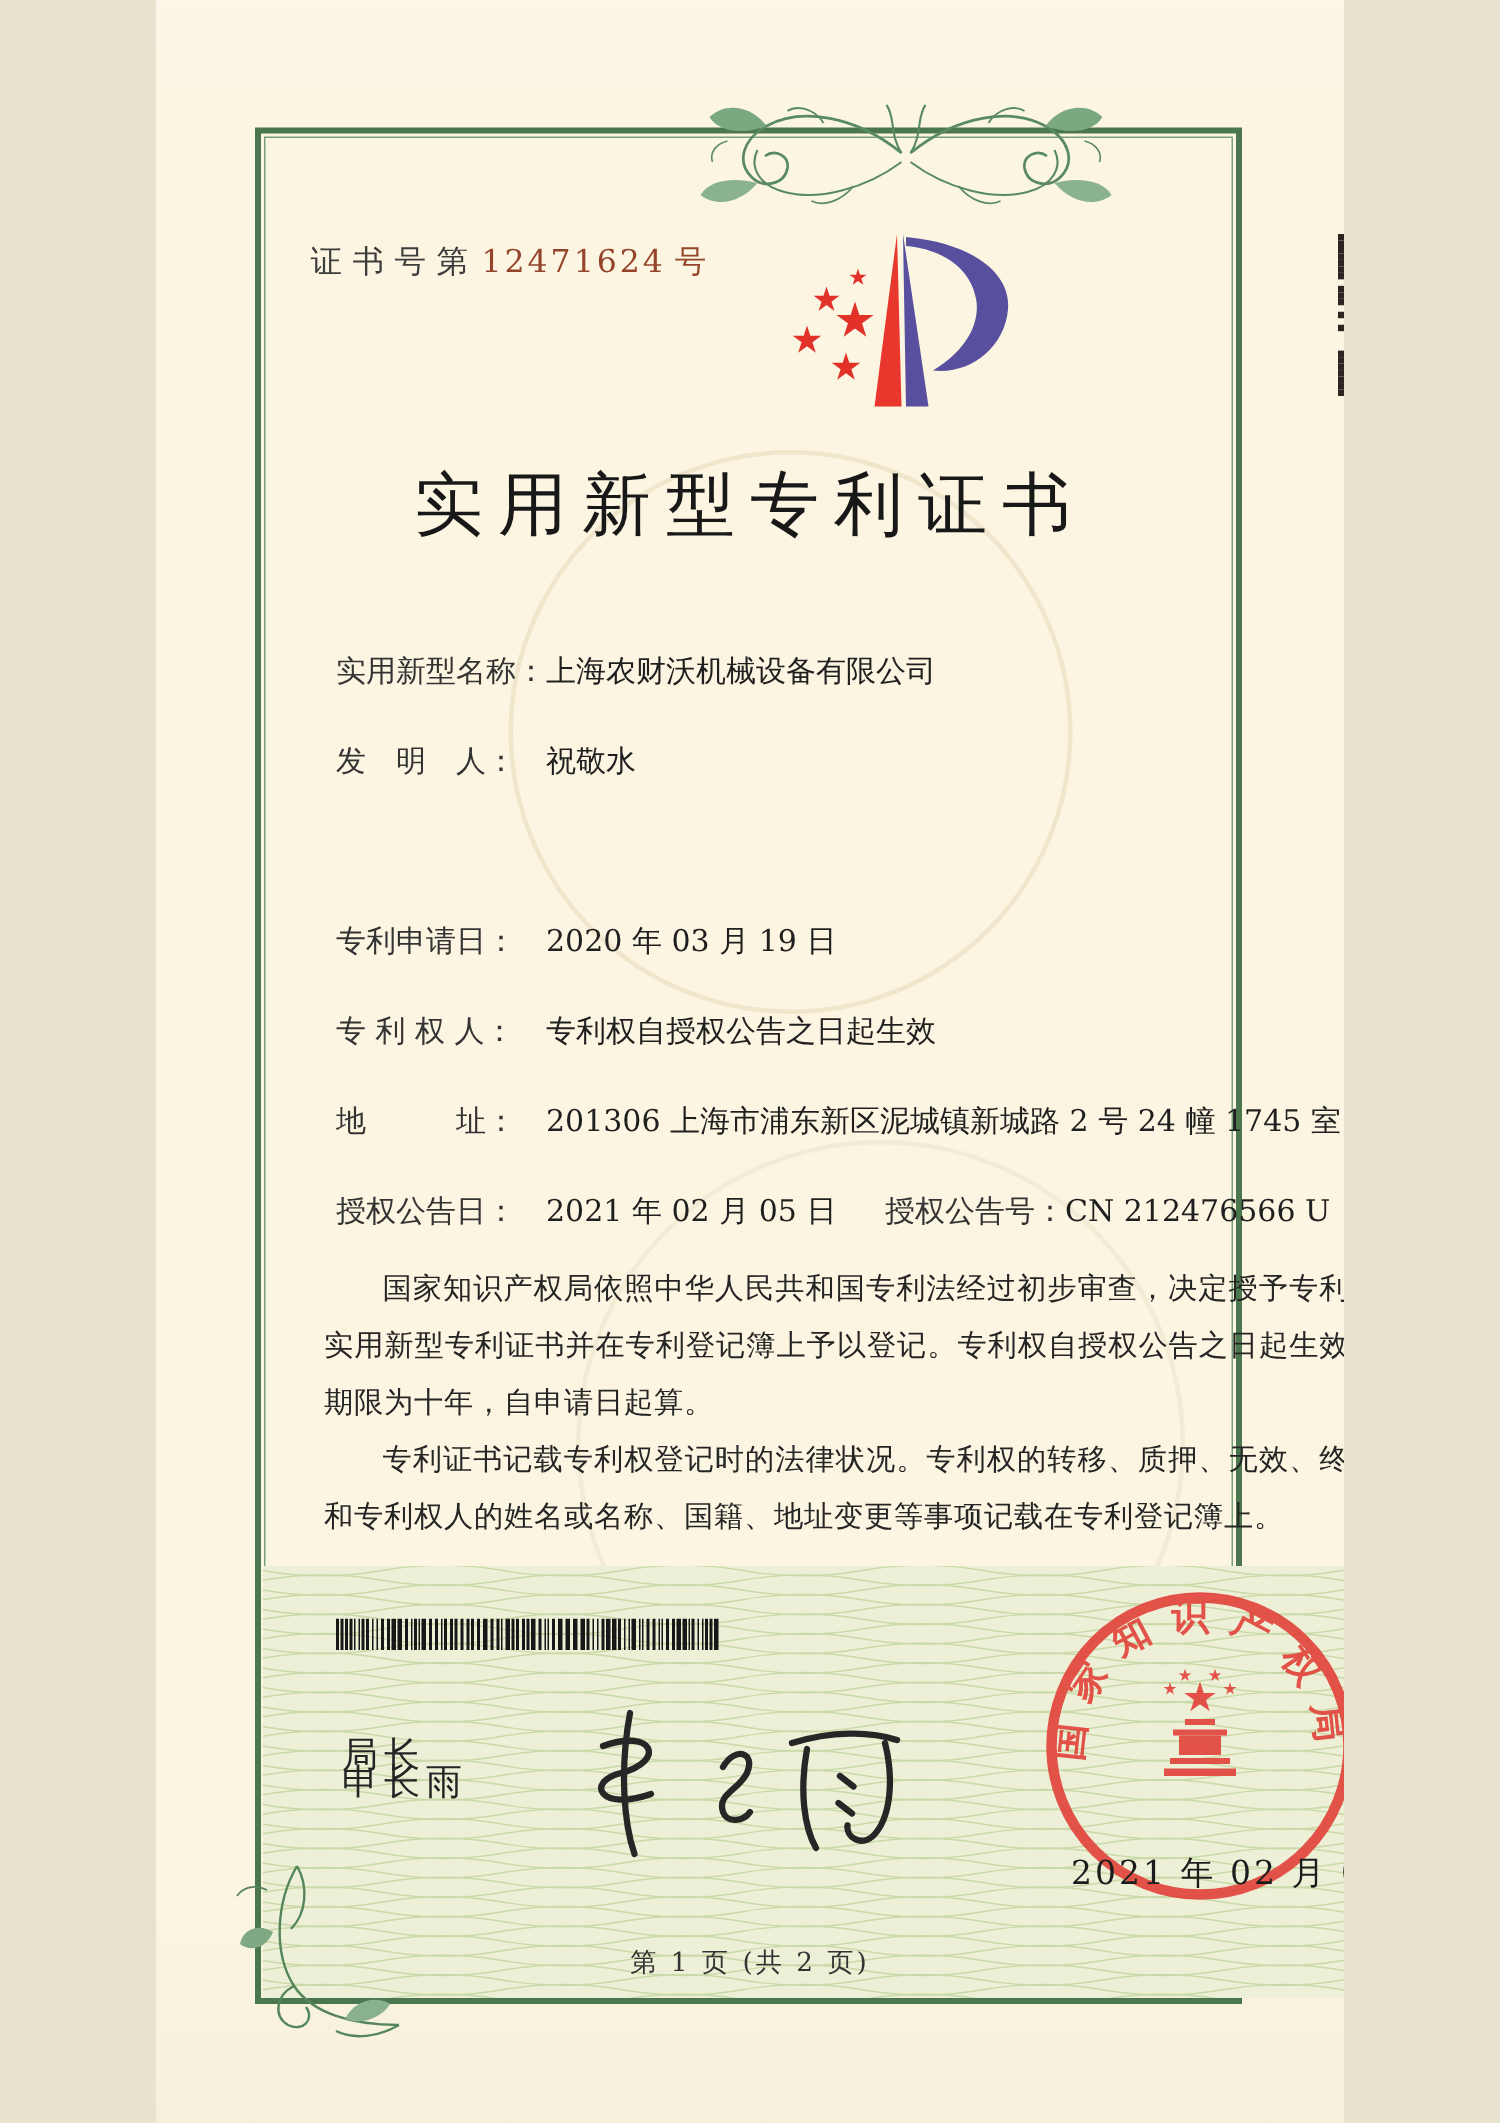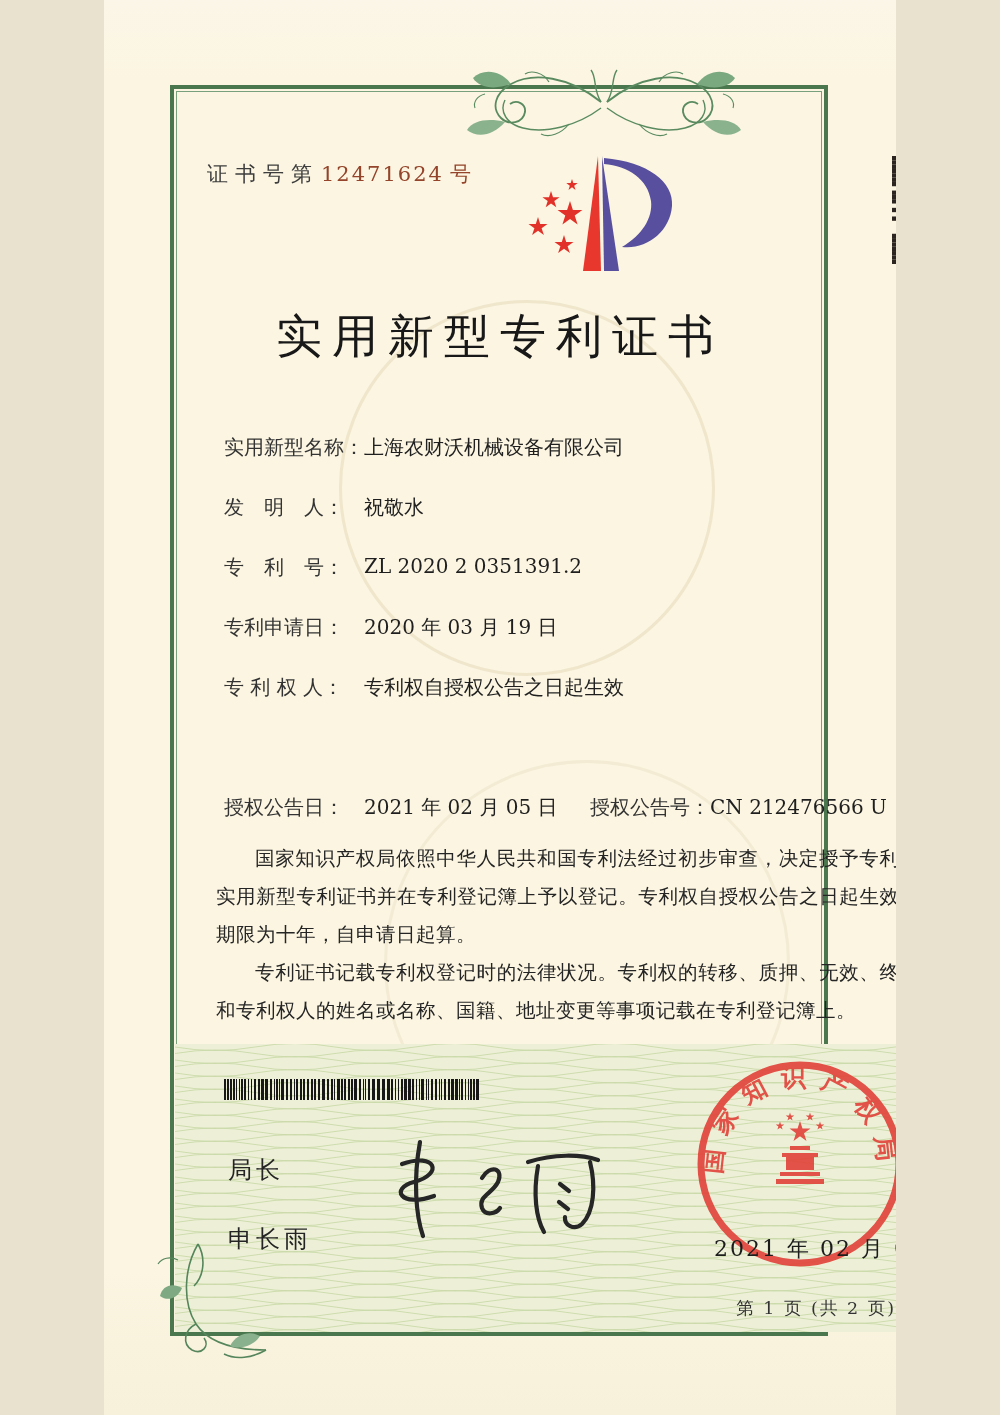--- a/index.html
+++ b/index.html
@@ -29,21 +29,21 @@
   .body-text{position:absolute;left:112px;top:840px;width:764px;font-size:19.5px;line-height:38px;color:#252525;letter-spacing:.5px;text-align:justify;}
   .body-text p{margin:0;text-indent:2em;}
   
   .band{position:absolute;left:71px;top:1044px;width:858px;height:288px;z-index:1;}
   .corner-fl{position:absolute;z-index:2;}
   .barcode{position:absolute;left:120px;top:1079px;z-index:3;}
   .officer{position:absolute;left:124px;z-index:3;font-family:Liberation Sans, sans-serif;font-size:24px;font-weight:500;color:#242424;letter-spacing:4px;}
   .signature{position:absolute;left:282px;top:1128px;z-index:3;}
   .seal{position:absolute;left:590px;top:1058px;z-index:4;opacity:.92;}
   .seal-date{position:absolute;left:610px;top:1234px;z-index:5;font-size:22px;color:#1c1c1c;letter-spacing:2px;white-space:nowrap;}
-  .page-num{position:absolute;left:0;right:0;top:1296px;text-align:right;z-index:3;font-size:17.5px;color:#333;letter-spacing:2px;}
+  .page-num{position:absolute;left:0;right:0;top:1296px;text-align:center;z-index:3;font-size:17.5px;color:#333;letter-spacing:2px;}
   .back-note{position:absolute;left:0;right:0;top:1356px;text-align:center;font-size:20px;color:#2e2e2e;letter-spacing:4px;}
   .orn-top{position:absolute;left:345px;top:60px;z-index:2;}
 </style>
 </head>
 <body>
 
 <div id="page">
 
   <div class="wm" style="left:235px;top:300px;width:370px;height:370px;"></div>
   <div class="wm" style="left:280px;top:760px;width:400px;height:400px;border-color:rgba(208,192,152,.18);"></div>
@@ -401,28 +401,28 @@
   </svg>
 
   <div class="title">实用新型专利证书</div>
 
   <div class="field" style="top:434px">
     <span class="lab">实用新型名称：</span><span class="val">上海农财沃机械设备有限公司</span>
   </div>
   <div class="field" style="top:494px">
     <span class="lab">发　明　人：</span><span class="val">祝敬水</span>
   </div>
-  <div class="field" style="top:554px">
-    <span class="lab">专　利　号：</span><span class="val">ZL 2020 2 0351391.2</span>
-  </div>
   <div class="field" style="top:614px">
     <span class="lab">专利申请日：</span><span class="val">2020 年 03 月 19 日</span>
   </div>
   <div class="field" style="top:674px">
     <span class="lab">专 利 权 人：</span><span class="val">专利权自授权公告之日起生效</span>
+  </div>
+  <div class="field" style="top:734px">
+    <span class="lab">地　　　址：</span><span class="val">201306 上海市浦东新区泥城镇新城路 2 号 24 幢 1745 室</span>
   </div>
   <div class="field" style="top:794px">
     <span class="lab">授权公告日：</span><span class="val">2021 年 02 月 05 日</span>
     <span class="grant2">
       <span style="color:#333;text-align:right;">授权公告号：</span><span class="val">CN 212476566 U</span>
     </span>
   </div>
 
   <div class="body-text">
     <p>国家知识产权局依照中华人民共和国专利法经过初步审查，决定授予专利权，颁发实用新型专利证书并在专利登记簿上予以登记。专利权自授权公告之日起生效。专利权期限为十年，自申请日起算。</p>
@@ -568,21 +568,21 @@
         <rect x="237" y="0" width="2" height="21"></rect>
         <rect x="241" y="0" width="1" height="21"></rect>
         <rect x="244" y="0" width="1" height="21"></rect>
         <rect x="246" y="0" width="2" height="21"></rect>
         <rect x="249" y="0" width="2" height="21"></rect>
         <rect x="252" y="0" width="3" height="21"></rect>
       </g>
   </svg>
 
   <div class="officer" style="top:1154px;">局长</div>
-  <div class="officer" style="top:1223px;">申长雨</div>
+  <div class="officer" style="top:1172px;">申长雨</div>
 
   <svg class="signature" width="220" height="115" viewBox="0 0 220 115">
     <g stroke="#262626" stroke-width="4.2" fill="none" stroke-linecap="round">
       <path d="M34,14 C27,52 30,88 37,108"></path>
       <path d="M16,36 C50,24 58,46 28,54 C4,60 14,80 48,68"></path>
       <path d="M96,50 C104,36 118,40 112,54 C106,66 92,68 96,80 C99,88 110,86 114,80"></path>
       <path d="M142,34 C168,26 194,26 212,32"></path>
       <path d="M152,38 C147,66 150,90 158,104"></path>
       <path d="M204,34 C210,58 208,84 196,96 C188,103 178,97 179,89"></path>
       <path d="M174,56 l9,7"></path>

